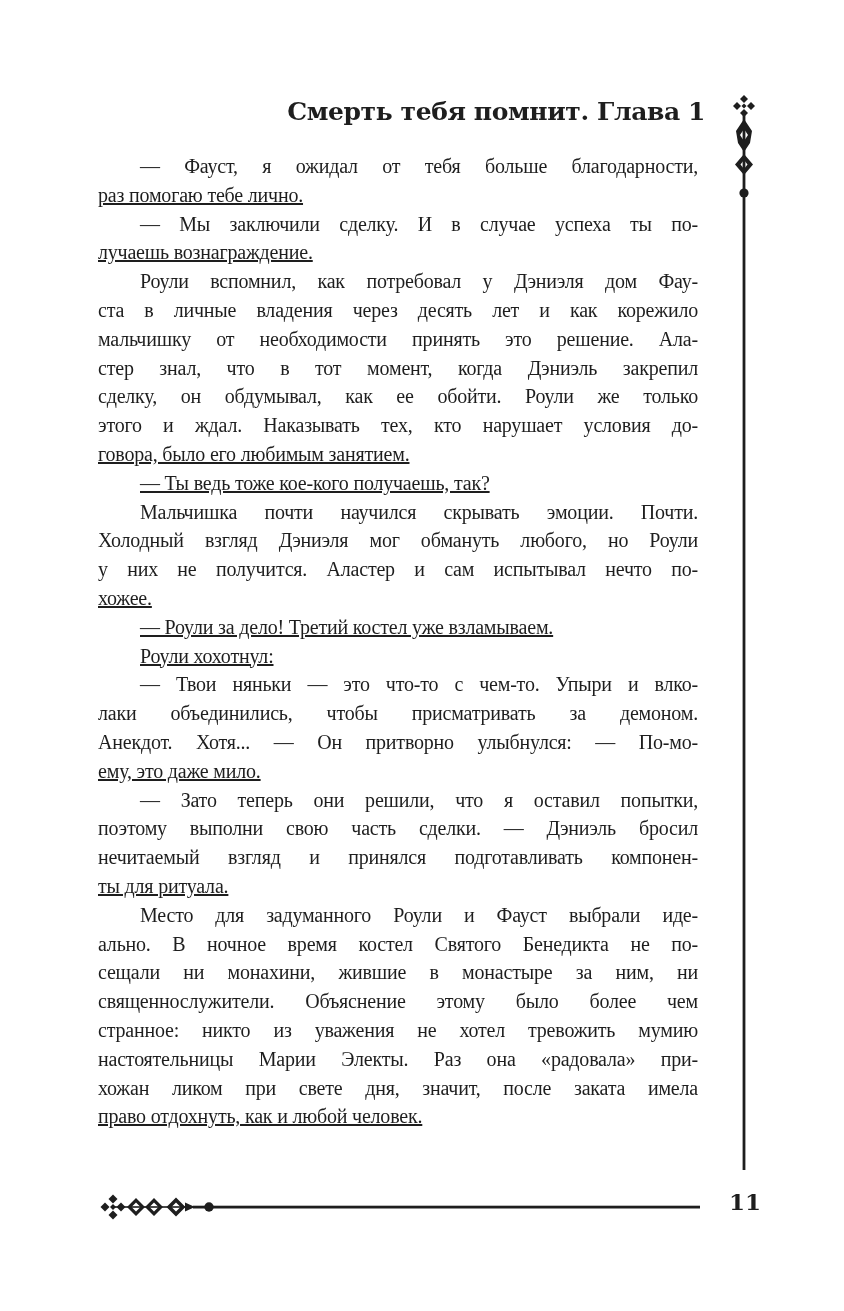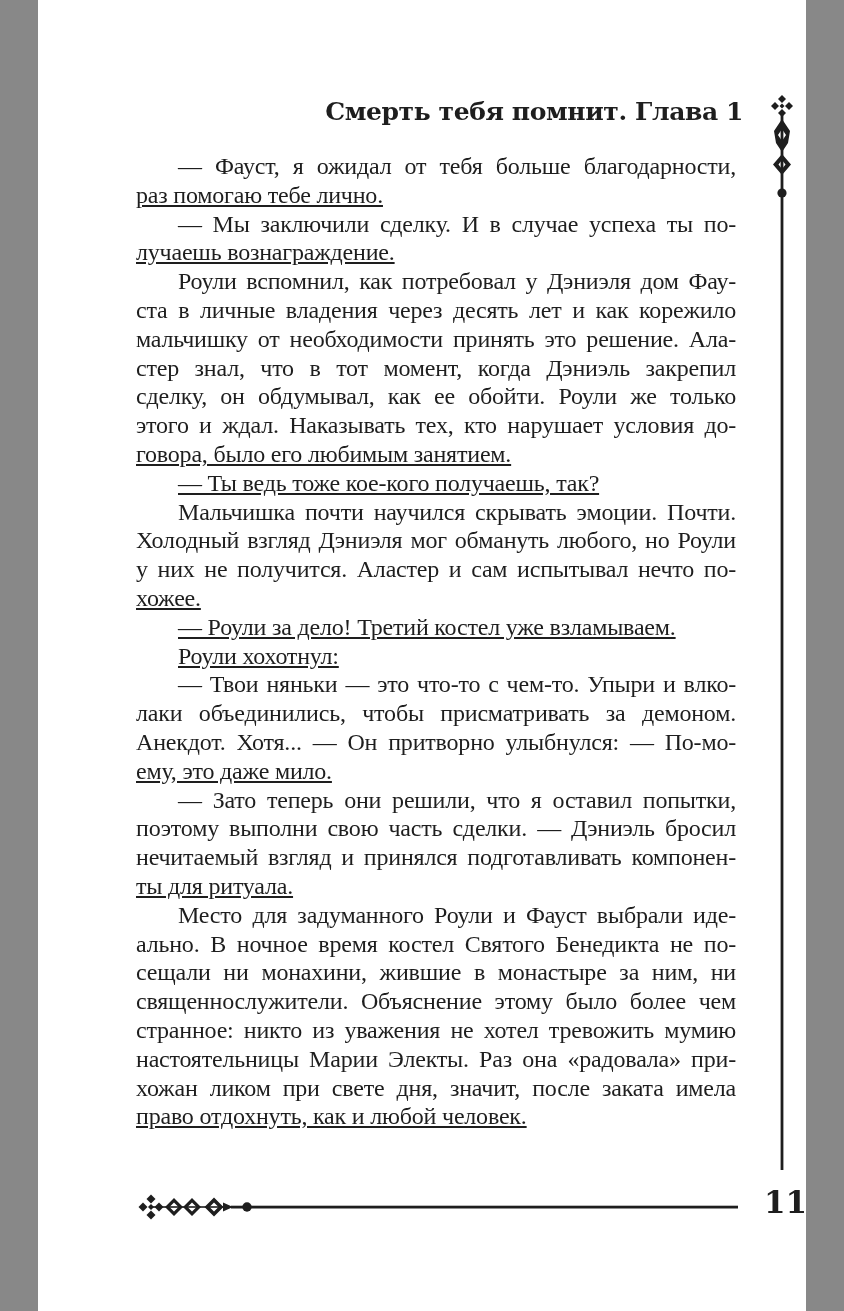--- a/index.html
+++ b/index.html
@@ -2,21 +2,21 @@
 <html lang="ru" style="--ink: #1e1e1e; --paper: #ffffff;"><head>
 <meta charset="utf-8">
 <style>
   :root{
     --ink:#1e1e1e;
     --paper:#ffffff;
   }
   html,body{margin:0;padding:0;background:#888;}
   .page{
     position:relative;
-    width:768px;height:1311px;
+    width:844px;height:1311px;
     background:var(--paper);
     overflow:hidden;
     font-family:"Liberation Serif", serif;
     color:var(--ink);
     margin:0 auto;
   }
   
   .running-head{
     position:absolute;
     left:98px;top:97px;width:607px;
@@ -35,21 +35,21 @@
     width:28px;height:1078px;
   }
   .margin-ornament path,.margin-ornament rect,.margin-ornament circle{fill:var(--ink);}
   
   .body-text{
     position:absolute;
     left:98px;top:152px;width:600px;
   }
   .paragraph{margin:0;padding:0;}
   .line{
-    font-size:24px;
+    font-size:20px;
     height:28.8px;
     line-height:28.8px;
     letter-spacing:-0.2px;
     text-align:justify;
     text-align-last:justify;
     white-space:normal;
     overflow:visible;
   }
   .line.para-first{text-indent:42px;}
   .line.para-last{text-align-last:left;text-decoration:underline;}
@@ -59,21 +59,21 @@
     left:98px;top:1192px;
     width:602px;height:30px;
   }
   .footer-ornament path,.footer-ornament rect,.footer-ornament circle{fill:var(--ink);}
   .page-number{
     position:absolute;
     left:726px;top:1188px;width:38px;
     text-align:center;
     font-family:"DejaVu Serif", serif;
     font-weight:bold;
-    font-size:31px;
+    font-size:23px;
     line-height:28px;
     color:var(--ink);
   }
 </style>
 </head>
 <body>
 
 <div class="page">
 
   <div class="running-head">Смерть тебя помнит. Глава 1</div>

